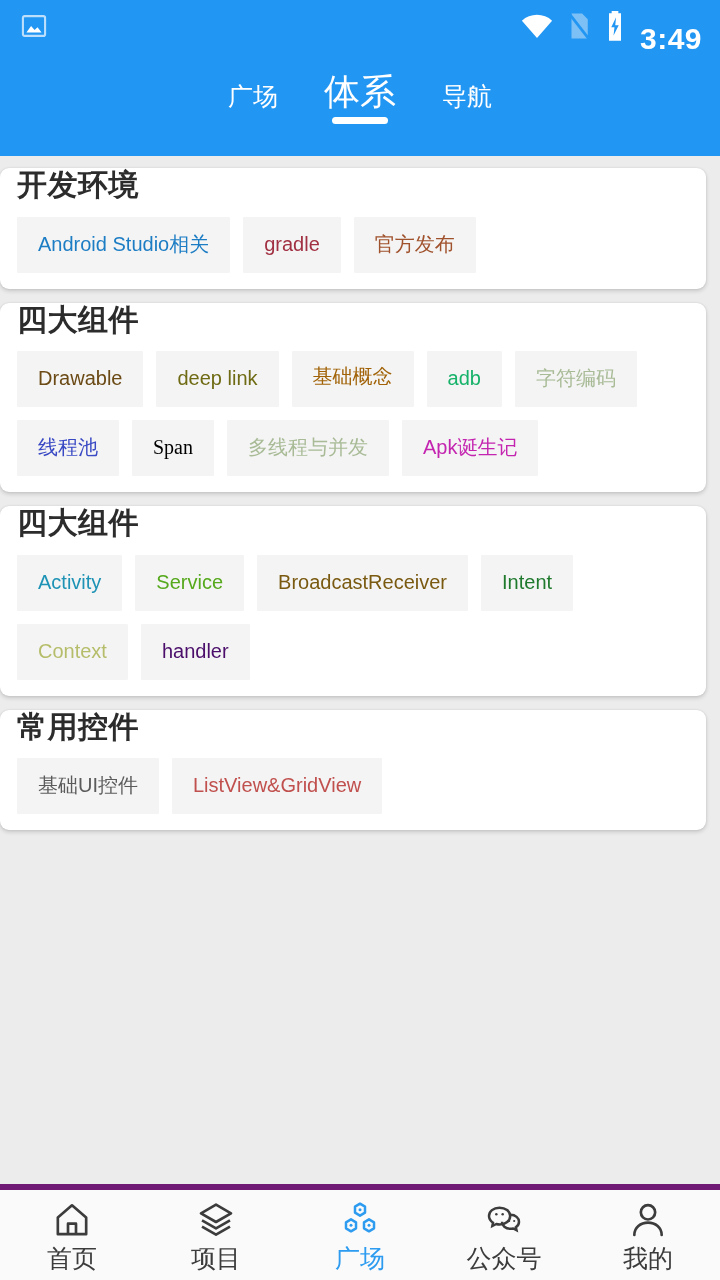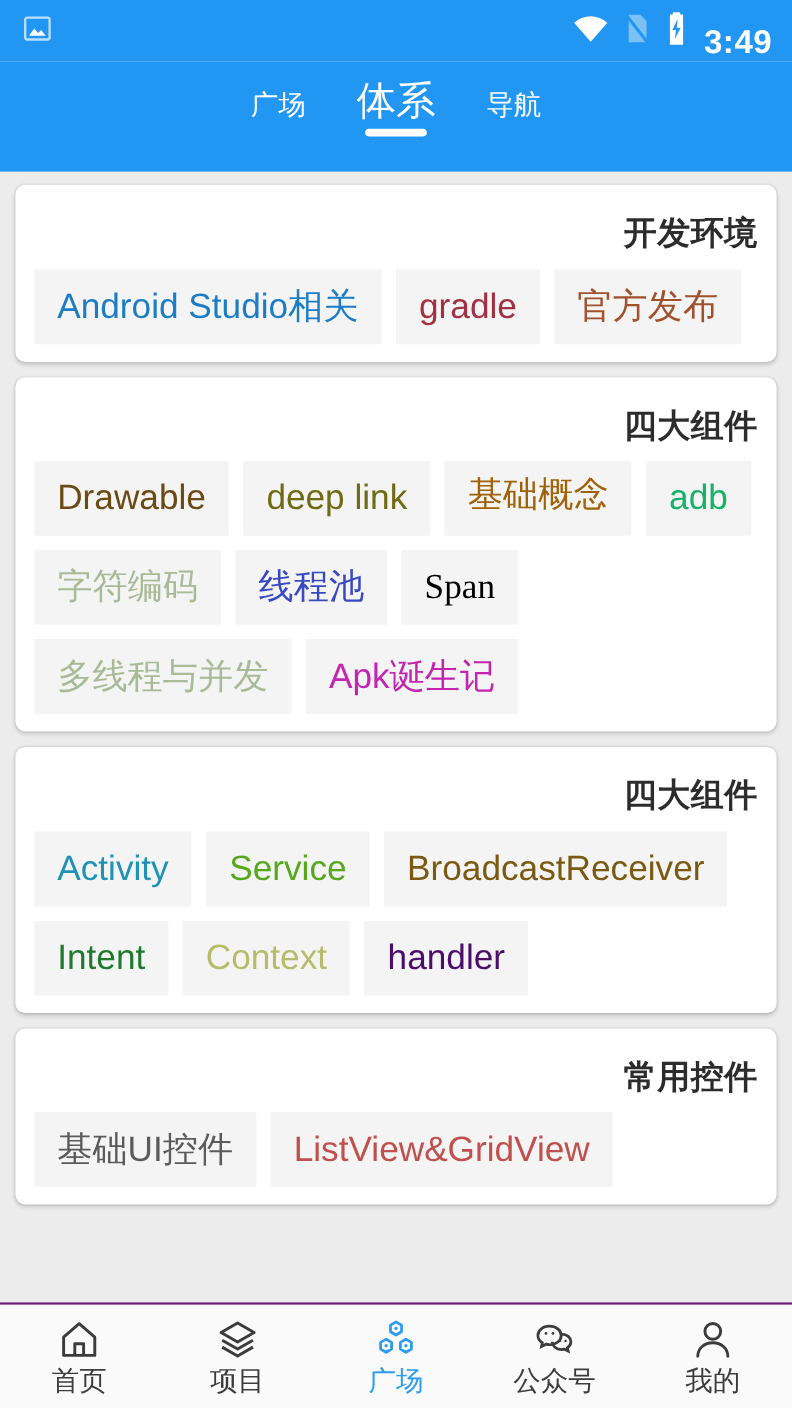--- a/index.html
+++ b/index.html
@@ -86,53 +86,52 @@
   .content {
     flex: 1 1 auto;
     overflow: hidden;
     padding: 12px 0 0 0;
     background: #ececed;
   }
 
   .card {
     background: #ffffff;
     border-radius: 9px;
-    margin: 0 14px 14px 14px;
-    padding: 28px 17px 16px 17px;
+    margin: 0 14px 14px 0;
+    padding: 0 17px 16px 17px;
     box-shadow: 0 2px 4px rgba(0,0,0,0.16), 0 0 2px rgba(0,0,0,0.10);
-    text-align: right;
   }
   .card-title {
     font-size: 30px;
     font-weight: bold;
     color: #2c2c2c;
     line-height: 1.15;
     margin-bottom: 14px;
     letter-spacing: 0.5px;
   }
   .tag-wrap {
     display: flex;
     flex-wrap: wrap;
     gap: 13px 13px;
   }
   .tag {
     background: #f4f4f4;
-    font-size: 32px;
+    font-size: 20px;
     line-height: 1;
     padding: 17px 21px 19px 21px;
     white-space: nowrap;
     border-radius: 1px;
   }
 
   
   .bottomnav {
     flex: 0 0 auto;
     height: 96px;
     background: #fafafa;
-    border-top: 2px solid #701a75;
+    border-top: 6px solid #701a75;
     display: flex;
     align-items: center;
   }
   .navitem {
     flex: 1 1 0;
     display: flex;
     flex-direction: column;
     align-items: center;
     justify-content: center;
     gap: 6px;

